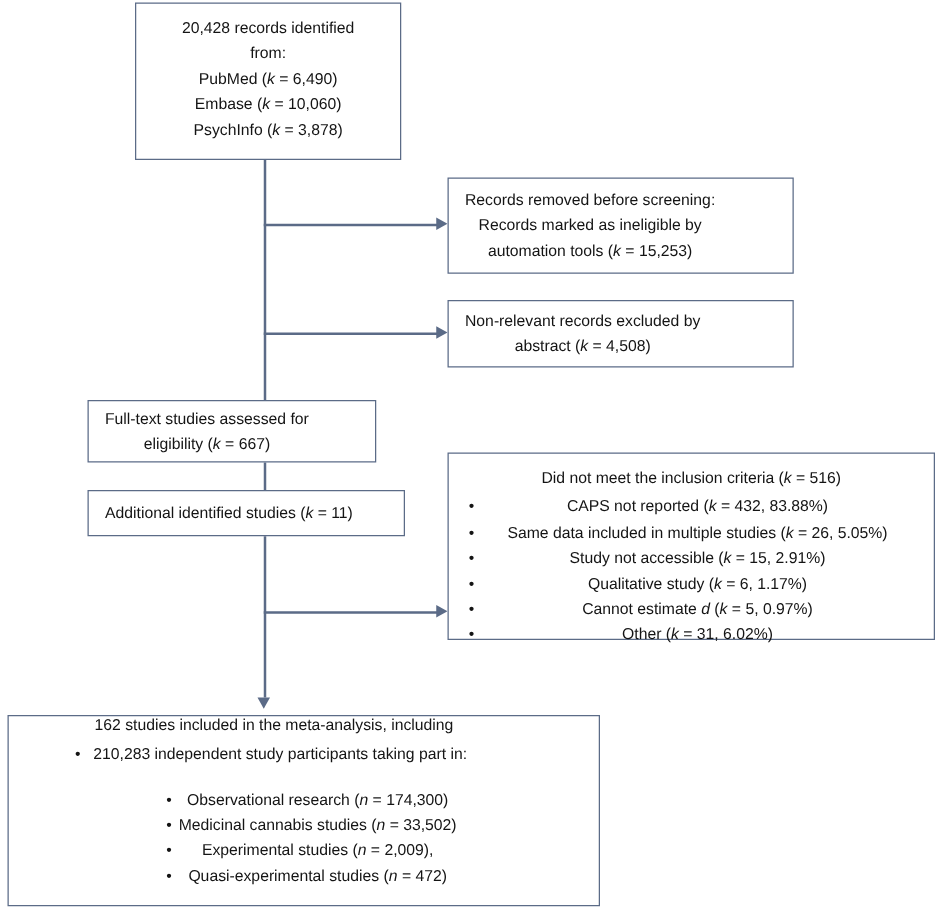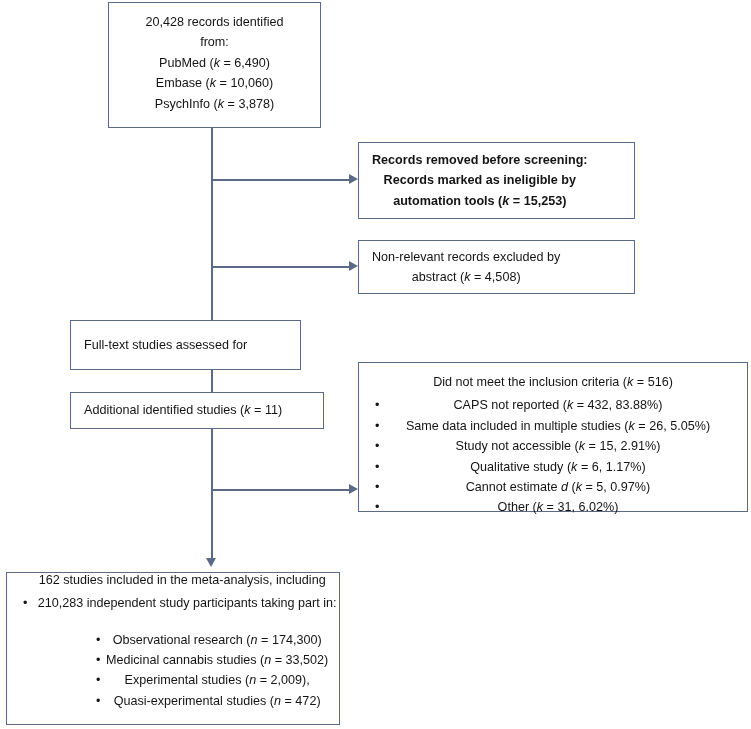--- a/index.html
+++ b/index.html
@@ -84,26 +84,26 @@
   .sub-bullets li::before {
     content: "\2022";
     position: absolute;
     left: 0;
     top: 0;
   }
   .txtline { white-space: nowrap; }
 
   
   #box-identified { left: 108px;  top: 2px;   width: 213px; height: 126px; }
-  #box-removed    { left: 358px;  top: 142px; width: 277px; height: 77px; font-weight: bold;  }
+  #box-removed    { left: 358px;  top: 142px; width: 277px; height: 77px;  }
   #box-nonrel     { left: 358px;  top: 240px; width: 277px; height: 54px;  }
   #box-fulltext   { left: 70px;   top: 320px; width: 231px; height: 50px;  }
   #box-additional { left: 70px;   top: 392px; width: 254px; height: 37px;  }
   #box-excluded   { left: 358px;  top: 362px; width: 390px; height: 150px; }
-  #box-included   { left: 6px;    top: 572px; width: 334px; height: 153px; }
+  #box-included   { left: 6px;    top: 572px; width: 474px; height: 153px; padding-left: 37px; }
 </style>
 </head>
 <body>
 
 <div id="diagram">
 
   <div class="line vline" style="left:211px; top:128px; height:430px;"></div>
   <div class="arrowhead arrow-down" style="left:206px; top:558px;"></div>
 
   <div class="line hline" style="left:211px; top:179px; width:140px;"></div>
@@ -136,20 +136,21 @@
   <div class="box vcenter" id="box-nonrel">
     <div class="inner">
       <div class="txtline">Non-relevant records excluded by</div>
       <div class="txtline">abstract (<span class="it">k</span> = 4,508)</div>
     </div>
   </div>
 
   <div class="box vcenter" id="box-fulltext">
     <div class="inner">
       <div class="txtline">Full-text studies assessed for</div>
+      <div class="txtline">eligibility (<span class="it">k</span> = 667)</div>
     </div>
   </div>
 
   <div class="box vcenter" id="box-additional">
     <div class="inner">
       <div class="txtline">Additional identified studies (<span class="it">k</span> = 11)</div>
     </div>
   </div>
 
   <div class="box" id="box-excluded">

